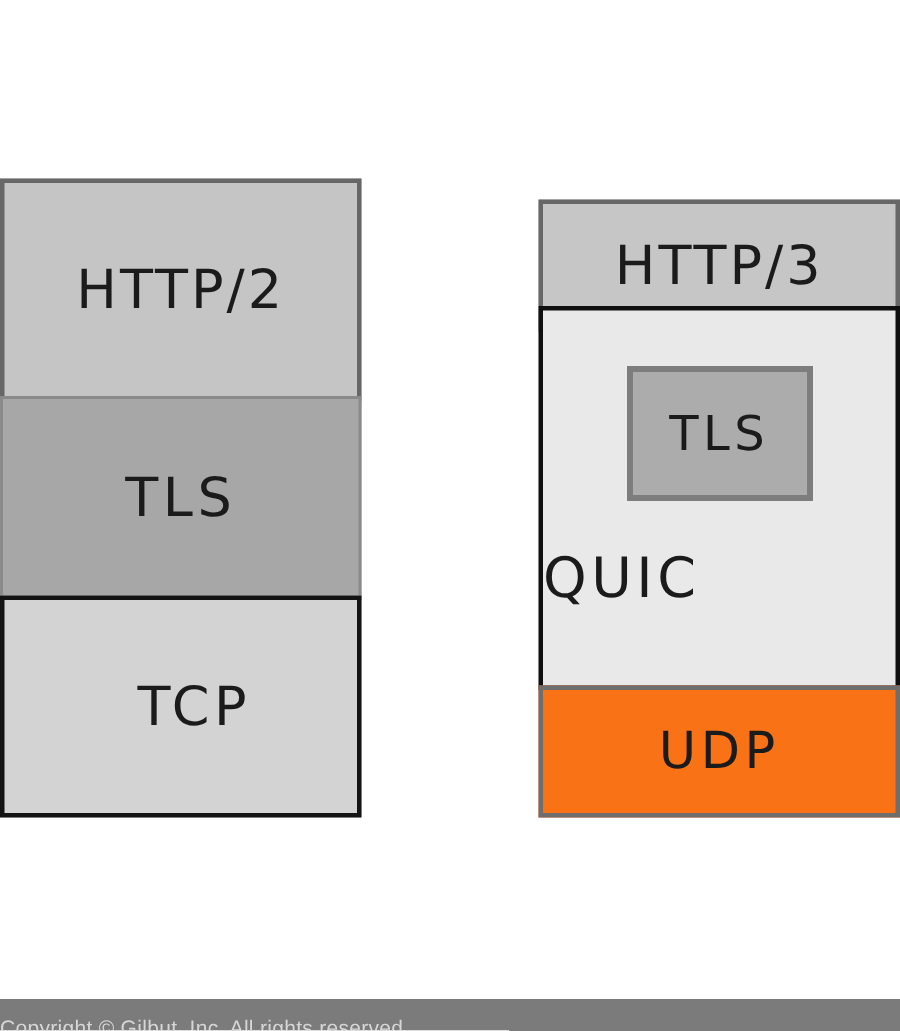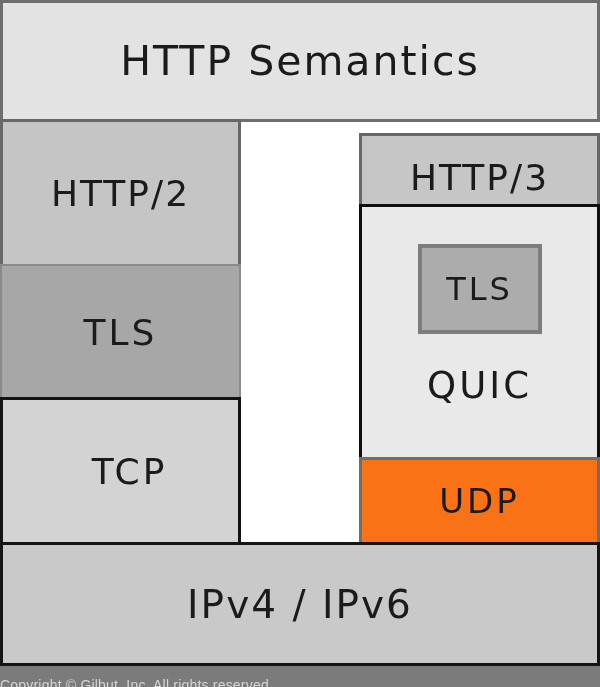--- a/index.html
+++ b/index.html
@@ -68,21 +68,21 @@
     width: 124px; height: 90px;
     margin: 37px auto 0 auto;
     box-sizing: border-box;
     background: #acacac;
     border: 4px solid #7d7d7d;
     display: flex; align-items: center; justify-content: center;
     font-size: 32px; letter-spacing: 3px;
   }
   #quic-label {
     margin-top: 30px;
-    text-align: center;
+    text-align: left;
     font-size: 37px; letter-spacing: 3px;
   }
   #box-udp {
     left: 359px; top: 457px; width: 241px; height: 88px;
     background: #f97316;
     border: 3px solid #6e6e6e;
     font-size: 34px; letter-spacing: 3px;
   }
 
   
@@ -101,23 +101,20 @@
     font-size: 14px;
     color: #d6d6d6;
     letter-spacing: 0.2px;
   }
 </style>
 </head>
 <body>
 
 <div id="stage">
 
-  <div class="box" id="box-semantics">
-    <span class="label">HTTP Semantics</span>
-  </div>
 
   <div class="box" id="box-http2">
     <span class="label">HTTP/2</span>
   </div>
   <div class="box" id="box-tls-left">
     <span class="label">TLS</span>
   </div>
   <div class="box" id="box-tcp">
     <span class="label">TCP</span>
   </div>
@@ -128,21 +125,18 @@
   <div class="box" id="box-quic">
     <div id="box-quic-tls">
       <span class="label">TLS</span>
     </div>
     <div id="quic-label" class="label">QUIC</div>
   </div>
   <div class="box" id="box-udp">
     <span class="label">UDP</span>
   </div>
 
-  <div class="box" id="box-ip">
-    <span class="label">IPv4 / IPv6</span>
-  </div>
 
   <div class="box" id="footer-bar">
     <span>Copyright © Gilbut, Inc. All rights reserved.</span>
   </div>
 
 </div>
 
 </body></html>

